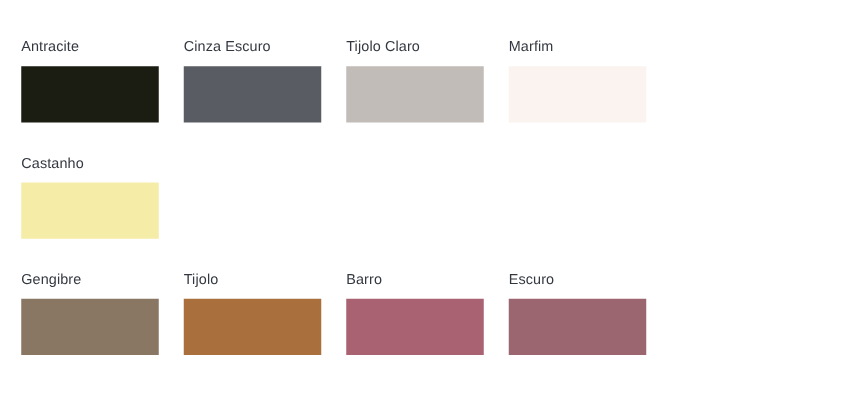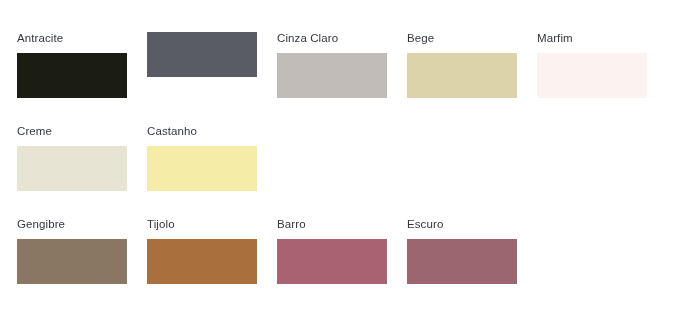--- a/index.html
+++ b/index.html
@@ -55,40 +55,33 @@
 </head>
 <body style="background: rgb(255, 255, 255);">
 
 <div id="palette-grid" style="background: rgb(255, 255, 255);">
     <div class="swatch-row">
       <div class="swatch-cell">
         <div class="swatch-label">Antracite</div>
         <div class="swatch-chip" style="background-color: rgb(28, 29, 18);"></div>
       </div>
       <div class="swatch-cell">
+        <div class="swatch-label">Cinza Escuro</div>
         <div class="swatch-chip" style="background-color: rgb(89, 92, 99);"></div>
       </div>
       <div class="swatch-cell">
-        <div class="swatch-label">Cinza Claro</div>
+        <div class="swatch-label">Tijolo Claro</div>
         <div class="swatch-chip" style="background-color: rgb(194, 188, 185);"></div>
-      </div>
-      <div class="swatch-cell">
-        <div class="swatch-label">Bege</div>
-        <div class="swatch-chip" style="background-color: rgb(221, 211, 171);"></div>
       </div>
       <div class="swatch-cell">
         <div class="swatch-label">Marfim</div>
         <div class="swatch-chip" style="background-color: rgb(250, 243, 240);"></div>
       </div>
     </div>
     <div class="swatch-row">
-      <div class="swatch-cell">
-        <div class="swatch-label">Creme</div>
-        <div class="swatch-chip" style="background-color: rgb(232, 228, 212);"></div>
-      </div>
       <div class="swatch-cell">
         <div class="swatch-label">Castanho</div>
         <div class="swatch-chip" style="background-color: rgb(245, 236, 168);"></div>
       </div>
     </div>
     <div class="swatch-row">
       <div class="swatch-cell">
         <div class="swatch-label">Gengibre</div>
         <div class="swatch-chip" style="background-color: rgb(137, 119, 100);"></div>
       </div>

